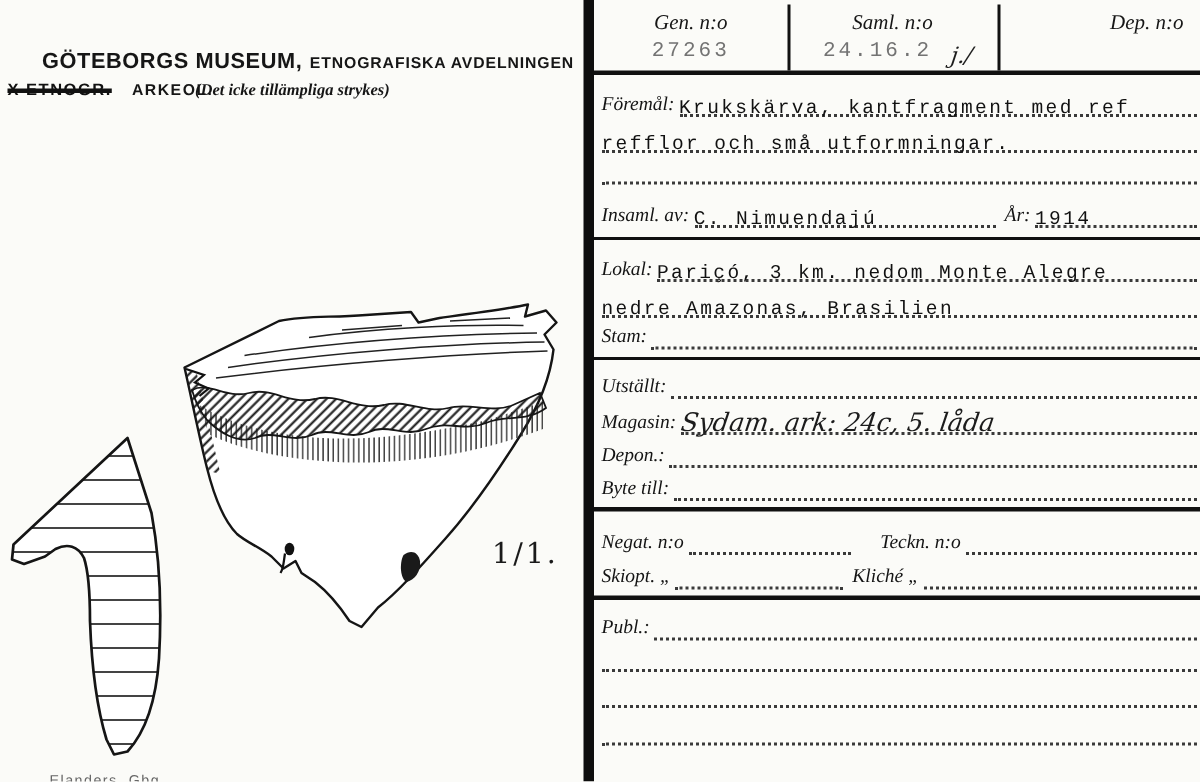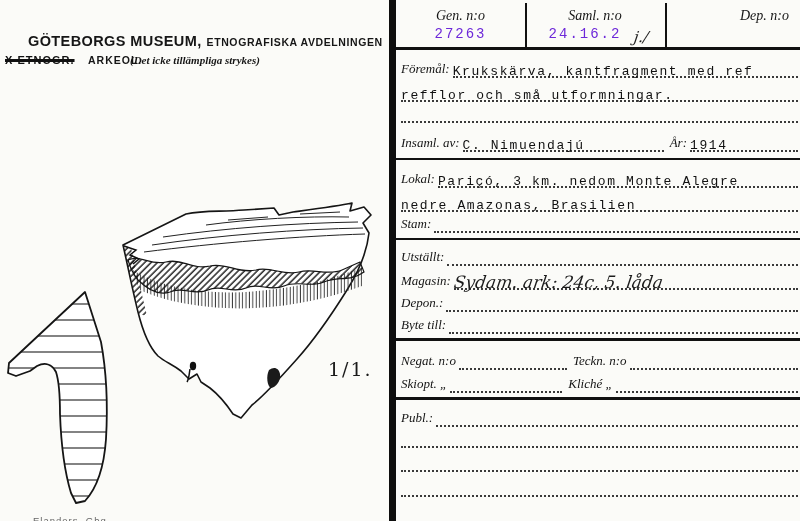--- a/index.html
+++ b/index.html
@@ -28,21 +28,21 @@
 
   #sherd-svg{position:absolute;left:0;top:0;}
   .scale{position:absolute;left:328px;top:334px;font-family:"DejaVu Serif",serif;
          font-size:19px;letter-spacing:2px;color:#1a1a1a;}
   .printer{position:absolute;left:33px;top:491px;font-family:"Liberation Sans",sans-serif;
            font-size:9.5px;letter-spacing:1px;color:#666;}
 
   
   .cell-label{position:absolute;top:8px;font-style:italic;font-size:14px;text-align:center;}
   .cell-value{position:absolute;top:26px;text-align:center;
-              font-family:"Liberation Mono",monospace;font-size:14px;letter-spacing:2px;color:#6d28d9;}
+              font-family:"Liberation Mono",monospace;font-size:14px;letter-spacing:2px;color:#737373;}
   .vsep{position:absolute;top:3px;height:44px;width:2px;background:#111;}
   .hline{position:absolute;left:0;right:0;background:#111;}
 
   .frow{position:absolute;left:5px;right:2px;height:22px;display:flex;align-items:flex-end;}
   .lbl{font-style:italic;font-size:13px;white-space:nowrap;padding:0 3px 1px 0;color:#141414;}
   .fill{flex:1;border-bottom:2px dotted #3a3a3a;height:100%;display:flex;align-items:flex-end;
         overflow:visible;white-space:nowrap;}
   .fill.fixed{flex:0 0 auto;}
   .typed{font-family:"Liberation Mono",monospace;font-size:13px;letter-spacing:1.6px;
          color:#111;transform:translateY(3px);}
@@ -204,21 +204,21 @@
   </div>
   <div class="frow" style="top:312px;">
     <span class="lbl">Byte till:</span>
     <span class="fill"></span>
   </div>
   <div class="hline" style="top:338px;height:3px;"></div>
 
   <div class="frow" style="top:348px;">
     <span class="lbl">Negat. n:o</span>
     <span class="fill fixed" style="width:108px;"></span>
-    <span class="lbl" style="padding-left:6px;">Teckn. n:o</span>
+    <span class="lbl" style="padding-left:6px;margin-left:14px;">Teckn. n:o</span>
     <span class="fill"></span>
   </div>
 
   <div class="frow" style="top:371px;">
     <span class="lbl">Skiopt. „</span>
     <span class="fill fixed" style="width:112px;"></span>
     <span class="lbl" style="padding-left:6px;">Kliché „</span>
     <span class="fill"></span>
   </div>
   <div class="hline" style="top:397px;height:3px;"></div>

